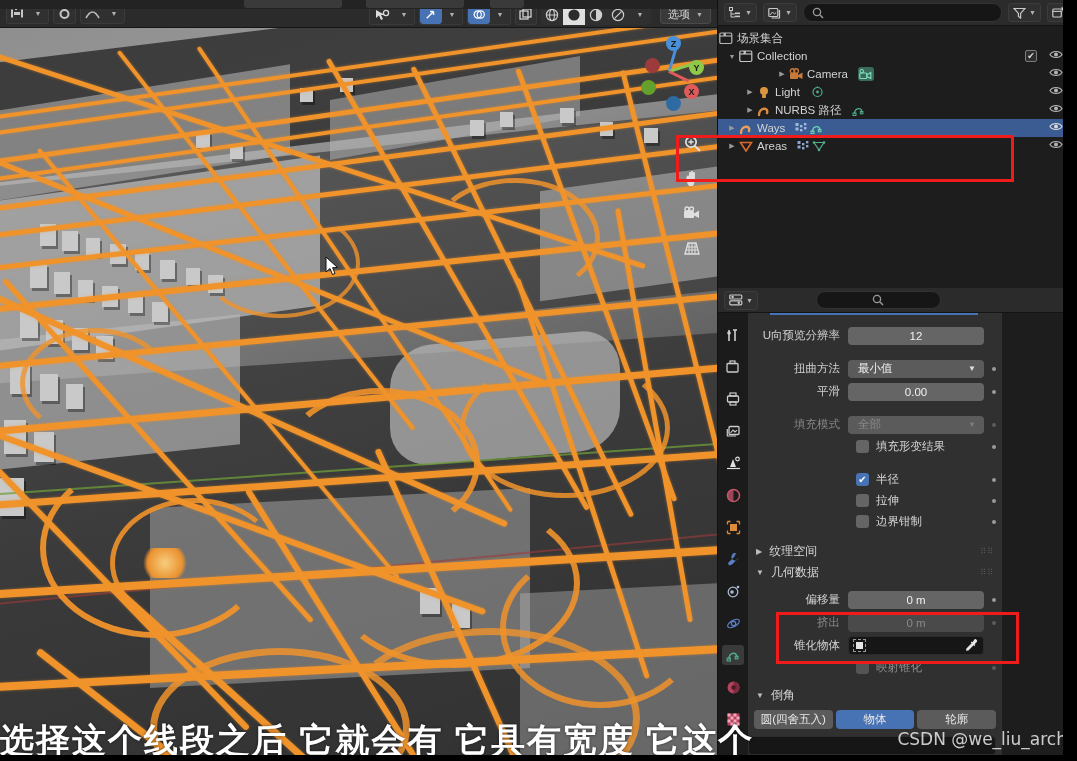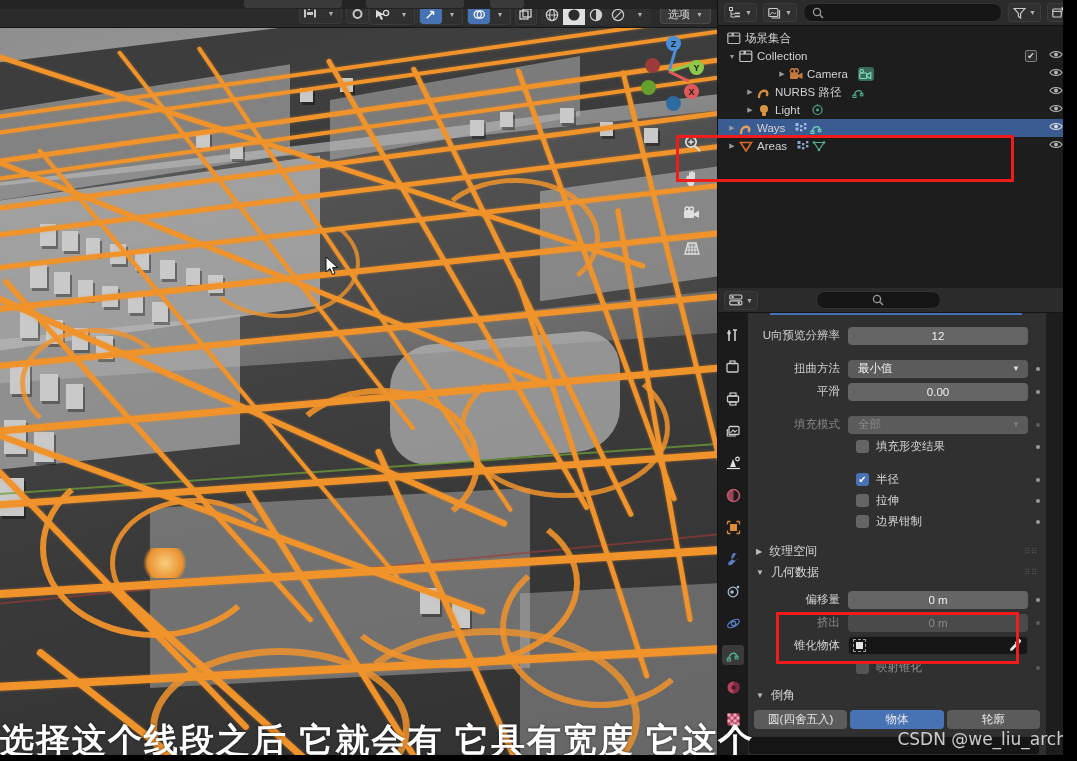--- a/index.html
+++ b/index.html
@@ -19,21 +19,21 @@
   }
   
   .plate{ position:absolute; background:#b9b9b9; opacity:.55; }
   .dark{ position:absolute; background:#2e2e2e; opacity:.85; }
   .bldg{ position:absolute; background:#c9c9c9; box-shadow:2px 3px 0 rgba(0,0,0,.35); }
   .road{ position:absolute; background:#f0932b; border-radius:3px; box-shadow:0 0 3px rgba(240,147,43,.5); }
   .axline{ position:absolute; }
 
   
   .vp-header{ position:absolute; left:0; top:0; width:717px; height:28px; background:#2b2b2b;
-     display:flex; align-items:center; padding:0 6px; gap:4px; border-bottom:1px solid #151515;justify-content:center; }
+     display:flex; align-items:center; padding:0 6px; gap:4px; border-bottom:1px solid #151515; }
   .hdr-grp{ display:flex; align-items:center; background:#303030; border-radius:3px; overflow:hidden; border:1px solid #3b3b3b;}
   .hdr-grp > div{ height:19px; display:flex; align-items:center; justify-content:center; padding:0 4px; min-width:20px;}
   .caret{ font-size:7px; color:#b0b0b0; }
   .opt-btn{ position:absolute; right:6px; top:5px; height:19px; background:#3a3a3a; border:1px solid #4a4a4a;
      border-radius:3px; display:flex; align-items:center; gap:6px; padding:0 7px; color:#dcdcdc; font-size:11px; }
 
   
   .topstrip{ position:absolute; left:0; top:0; width:717px; height:9px; background:#232323; z-index:6;}
   .topstrip .frag{ position:absolute; top:-10px; height:18px; background:#3a3a3a; border-radius:3px; color:#9a9a9a; font-size:9px;}
 
@@ -71,21 +71,21 @@
   .oeye{ position:absolute; right:14px; top:2px; color:#b4b4b4; font-size:12px;}
   .ocheck{ position:absolute; right:40px; top:3px; width:12px;height:12px;border:1px solid #7c7c7c;border-radius:2px;
      background:#2e2e2e; color:#ddd; font-size:9px; display:flex;align-items:center;justify-content:center;}
   .ico{ display:inline-flex; align-items:center; justify-content:center; width:16px; height:14px; font-size:12px;}
 
   
   .props{ position:absolute; left:717px; top:288px; width:360px; height:473px; background:#1d1d1d; border-left:1px solid #111;}
   .p-header{ height:25px; background:#2b2b2b; display:flex; align-items:center; gap:6px; padding:0 6px; border-bottom:1px solid #141414;}
   .p-search{ width:125px; margin-left:52px; height:18px; background:#161616; border:1px solid #333; border-radius:9px;
      display:flex; align-items:center; justify-content:center; color:#777;}
-  .p-body{ position:absolute; top:25px; left:0; width:328px; height:448px; display:flex; }
+  .p-body{ position:absolute; top:25px; left:0; width:284px; height:448px; display:flex; }
   .p-tabs{ width:30px; background:#1b1b1b; display:flex; flex-direction:column; align-items:center; padding-top:12px; gap:12px;}
   .p-tab{ width:22px; height:20px; display:flex; align-items:center; justify-content:center; font-size:13px; border-radius:3px;}
   .p-tab.act{ background:#3a3a3a; }
   .p-main{ flex:1; background:#303030; position:relative; overflow:hidden;}
   .p-topline{ position:absolute; top:0; left:22px; right:24px; height:2px; background:#4772b3;}
 
   .prow{ display:flex; align-items:center; height:21px; margin:2px 0; padding-right:6px;}
   .plab{ width:100px; text-align:right; padding-right:8px; color:#d0d0d0; font-size:11.5px; flex:0 0 auto;}
   .pfield{ flex:1; height:18px; background:#656565; border-radius:4px; display:flex; align-items:center;
      justify-content:center; color:#f0f0f0; font-size:11.5px; position:relative;}
@@ -425,21 +425,21 @@
             <rect x="0.8" y="3" width="8.5" height="8" rx="1" fill="none" stroke="#c9c9c9" stroke-width="1.2"></rect>
             <path d="M0.8 5.4 H9.3" stroke="#c9c9c9" stroke-width="1.1"></path>
             <circle cx="11" cy="3" r="2.6" fill="#777"></circle>
             <path d="M11 1.6v2.8M9.6 3h2.8" stroke="#fff" stroke-width="1"></path>
           </svg>
       </div>
     </div>
 
     <div class="out-body">
 
-      <div class="orow" style="padding-left:8px;font-family:Liberation Serif, serif;">
+      <div class="orow" style="padding-left:0;font-family:Liberation Serif, serif;">
         <span class="ico">
           <svg width="14" height="13" viewBox="0 0 14 13">
               <rect x="0.8" y="1" width="12" height="10.5" rx="1.2" fill="none" stroke="#b9b9b9" stroke-width="1.2"></rect>
               <path d="M0.8 4 H12.8" stroke="#b9b9b9" stroke-width="1.1"></path>
               <rect x="4.5" y="1" width="2.4" height="3" fill="#b9b9b9"></rect>
             </svg>
         </span>
         <span class="oname">场景集合</span>
       </div>
 
@@ -485,53 +485,53 @@
               <path d="M1 5.5 C3.5 1.5 10.5 1.5 13 5.5 C10.5 9.5 3.5 9.5 1 5.5 Z" fill="none" stroke="#b4b4b4" stroke-width="1.2"></path>
               <circle cx="7" cy="5.5" r="2" fill="#b4b4b4"></circle>
             </svg>
         </span>
       </div>
 
       <div class="orow" style="padding-left:26px;">
         <span class="disc">▶</span>
         <span class="ico">
           <svg width="14" height="13" viewBox="0 0 14 13">
+              <circle cx="7" cy="5" r="4" fill="#d9953f"></circle>
+              <rect x="5" y="8.6" width="4" height="3.4" rx="1" fill="#d9953f"></rect>
+            </svg>
+        </span>
+        <span class="oname">Light</span>
+        <span class="ico" style="margin-left:10px;">
+          <svg width="13" height="12" viewBox="0 0 13 12">
+              <circle cx="6.5" cy="6" r="4.5" fill="none" stroke="#4fae8b" stroke-width="1.2"></circle>
+              <circle cx="6.5" cy="6" r="1.4" fill="#4fae8b"></circle>
+              <path d="M6.5 1.5 v-1.2" stroke="#4fae8b" stroke-width="1.2"></path>
+            </svg>
+        </span>
+        <span class="oeye">
+          <svg width="14" height="11" viewBox="0 0 14 11">
+              <path d="M1 5.5 C3.5 1.5 10.5 1.5 13 5.5 C10.5 9.5 3.5 9.5 1 5.5 Z" fill="none" stroke="#b4b4b4" stroke-width="1.2"></path>
+              <circle cx="7" cy="5.5" r="2" fill="#b4b4b4"></circle>
+            </svg>
+        </span>
+      </div>
+
+      <div class="orow" style="padding-left:26px;">
+        <span class="disc">▶</span>
+        <span class="ico">
+          <svg width="14" height="13" viewBox="0 0 14 13">
               <path d="M2 11 C2 3 12 3 10 9" fill="none" stroke="#d98c3f" stroke-width="2.4" stroke-linecap="round"></path>
             </svg>
         </span>
         <span class="oname">NURBS 路径</span>
         <span class="ico" style="margin-left:10px;">
           <svg width="14" height="12" viewBox="0 0 14 12">
               <path d="M2.5 10 C2.5 3 11 3 9.5 8.5" fill="none" stroke="#4fae8b" stroke-width="1.3"></path>
               <rect x="1" y="9" width="3" height="2.5" fill="none" stroke="#4fae8b" stroke-width="1"></rect>
               <rect x="8.3" y="7.4" width="2.6" height="2.4" fill="none" stroke="#4fae8b" stroke-width="1"></rect>
-            </svg>
-        </span>
-        <span class="oeye">
-          <svg width="14" height="11" viewBox="0 0 14 11">
-              <path d="M1 5.5 C3.5 1.5 10.5 1.5 13 5.5 C10.5 9.5 3.5 9.5 1 5.5 Z" fill="none" stroke="#b4b4b4" stroke-width="1.2"></path>
-              <circle cx="7" cy="5.5" r="2" fill="#b4b4b4"></circle>
-            </svg>
-        </span>
-      </div>
-
-      <div class="orow" style="padding-left:26px;">
-        <span class="disc">▶</span>
-        <span class="ico">
-          <svg width="14" height="13" viewBox="0 0 14 13">
-              <circle cx="7" cy="5" r="4" fill="#d9953f"></circle>
-              <rect x="5" y="8.6" width="4" height="3.4" rx="1" fill="#d9953f"></rect>
-            </svg>
-        </span>
-        <span class="oname">Light</span>
-        <span class="ico" style="margin-left:10px;">
-          <svg width="13" height="12" viewBox="0 0 13 12">
-              <circle cx="6.5" cy="6" r="4.5" fill="none" stroke="#4fae8b" stroke-width="1.2"></circle>
-              <circle cx="6.5" cy="6" r="1.4" fill="#4fae8b"></circle>
-              <path d="M6.5 1.5 v-1.2" stroke="#4fae8b" stroke-width="1.2"></path>
             </svg>
         </span>
         <span class="oeye">
           <svg width="14" height="11" viewBox="0 0 14 11">
               <path d="M1 5.5 C3.5 1.5 10.5 1.5 13 5.5 C10.5 9.5 3.5 9.5 1 5.5 Z" fill="none" stroke="#b4b4b4" stroke-width="1.2"></path>
               <circle cx="7" cy="5.5" r="2" fill="#b4b4b4"></circle>
             </svg>
         </span>
       </div>
 

